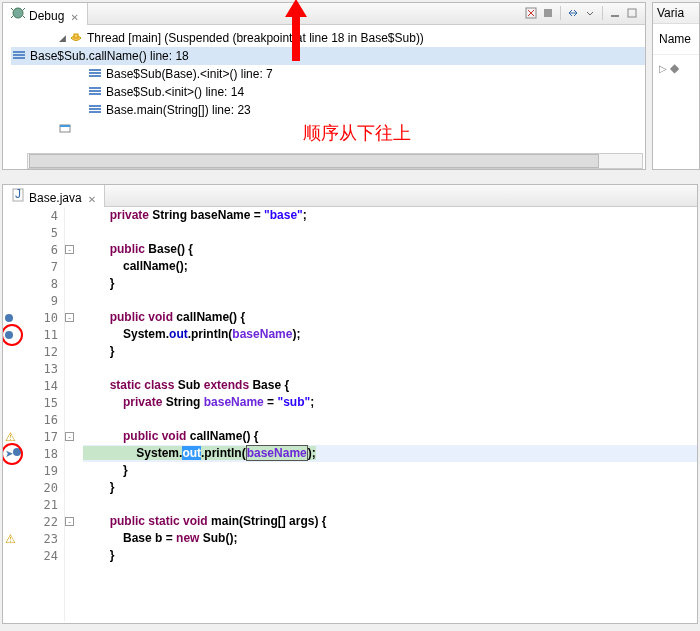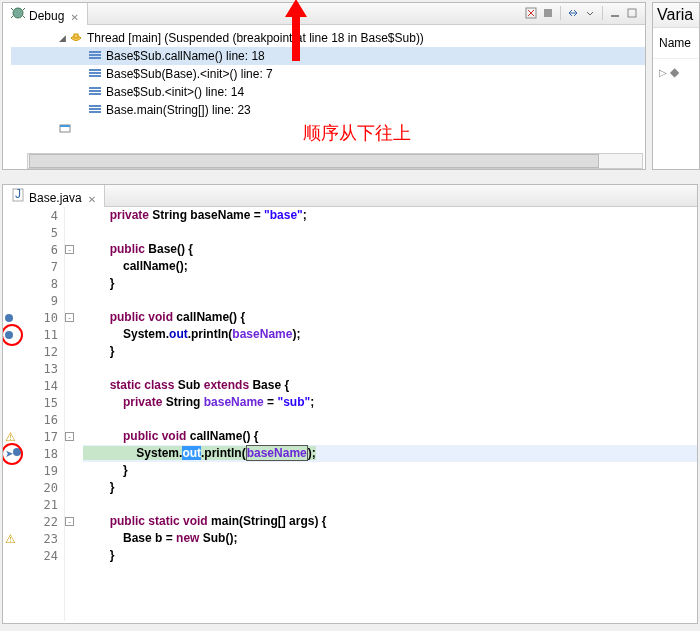--- a/index.html
+++ b/index.html
@@ -94,21 +94,21 @@
     <div class="tree-row" style="padding-left:46px">
       <span class="tw">◢</span>
       <span class="stack-icon">
           <svg width="14" height="14">
             <path d="M2 7 Q7 2 12 7 Q7 12 2 7" fill="#fc6" stroke="#c90"></path>
             <rect x="5" y="3" width="4" height="4" fill="#fc6" stroke="#c90"></rect>
           </svg>
         </span>
       <span>Thread [main] (Suspended (breakpoint at line 18 in Base$Sub))</span>
     </div>
-    <div class="tree-row" style="padding-left:76px;background:#d6e6f6">
+    <div class="tree-row" style="background:#d6e6f6">
       <span class="stack-icon bars">
           <svg>
             <rect x="2" y="3" width="12" height="2" fill="#5b8bc9"></rect>
             <rect x="2" y="6" width="12" height="2" fill="#5b8bc9"></rect>
             <rect x="2" y="9" width="12" height="2" fill="#5b8bc9"></rect>
           </svg>
         </span>
       <span>Base$Sub.callName() line: 18</span>
     </div>
     <div class="tree-row" style="padding-left:76px">
@@ -150,21 +150,21 @@
         </span>
     </div>
   </div>
   <div class="hscroll">
     <div class="thumb"></div>
   </div>
   <div class="annot">顺序从下往上</div>
 </div>
 
 <div class="vars-panel">
-  <div class="hdr"><span style="font-size:16px">Varia</span></div>
+  <div class="hdr"><span style="font-size:12px">Varia</span></div>
   <div style="padding:8px 6px;border-bottom:1px solid #eee">Name</div>
   <div style="padding:6px">
     <span style="color:#888;font-size:10px">▷</span>
     <span style="color:#888">◆</span>
   </div>
 </div>
 
 <div class="editor-panel">
   <div class="tab-bar">
     <div class="tab">

